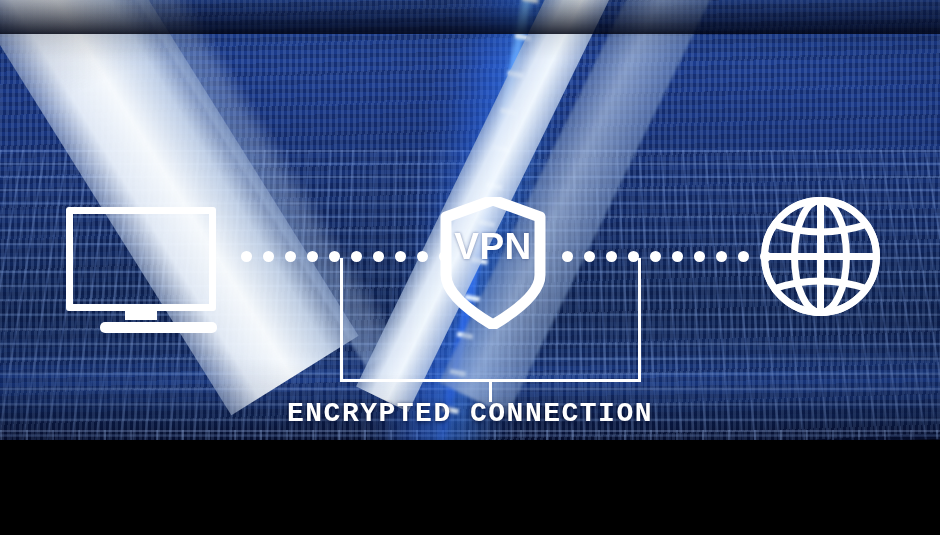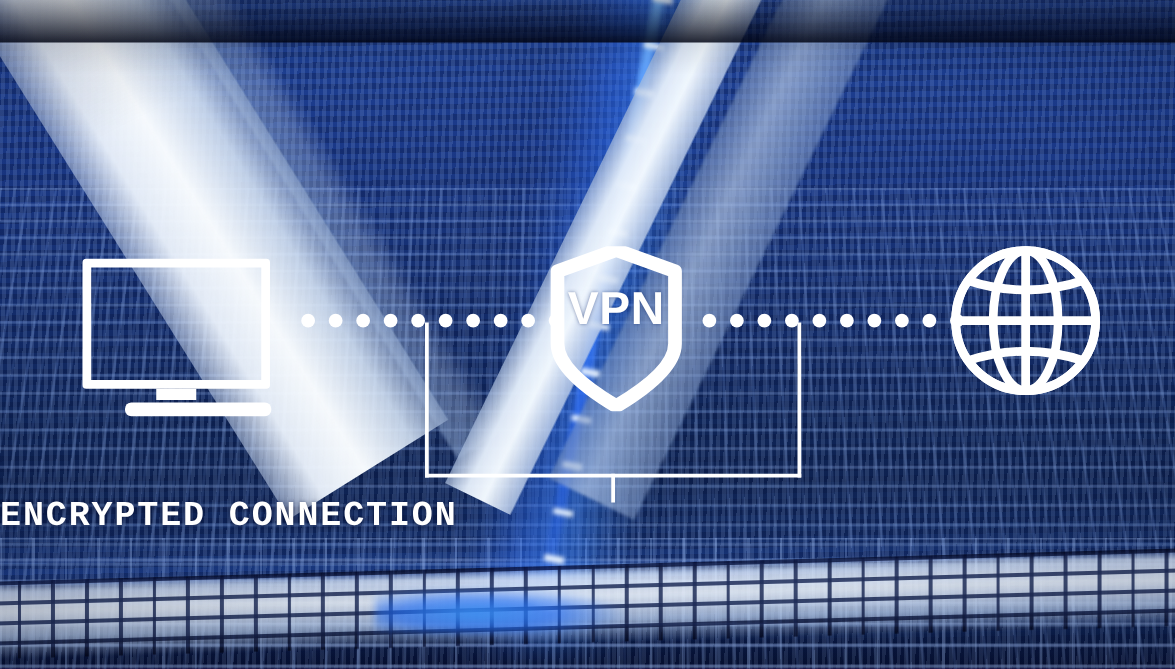--- a/index.html
+++ b/index.html
@@ -3,21 +3,21 @@
 <meta charset="utf-8">
 <style>
   html, body {
     margin: 0;
     padding: 0;
     background: #000;
   }
   #stage {
     position: relative;
     width: 940px;
-    height: 535px;
+    height: 440px;
     overflow: hidden;
     font-family: "Liberation Sans", sans-serif;
     background: #4c1d95;
   }
 
   
   .bg-layer {
     position: absolute;
     inset: 0;
     pointer-events: none;
@@ -323,21 +323,21 @@
   .leader { position: absolute; background: #ffffff; }
   .leader-v-left  { left: 340px; top: 258px; width: 3px; height: 124px; }
   .leader-v-right { left: 638px; top: 258px; width: 3px; height: 124px; }
   .leader-h       { left: 340px; top: 379px; width: 301px; height: 3px; }
   .leader-v-mid   { left: 489px; top: 379px; width: 3px; height: 23px; }
 
   .caption {
     position: absolute;
     left: 0; right: 0;
     top: 398px;
-    text-align: left;
+    text-align: center;
     color: #ffffff;
     font-family: "Liberation Mono", "DejaVu Sans Mono", monospace;
     font-size: 28px;
     font-weight: bold;
     letter-spacing: 1.5px;
     text-shadow: 0 1px 4px rgba(4,12,44,0.85);
   }
 </style>
 </head>
 <body>

